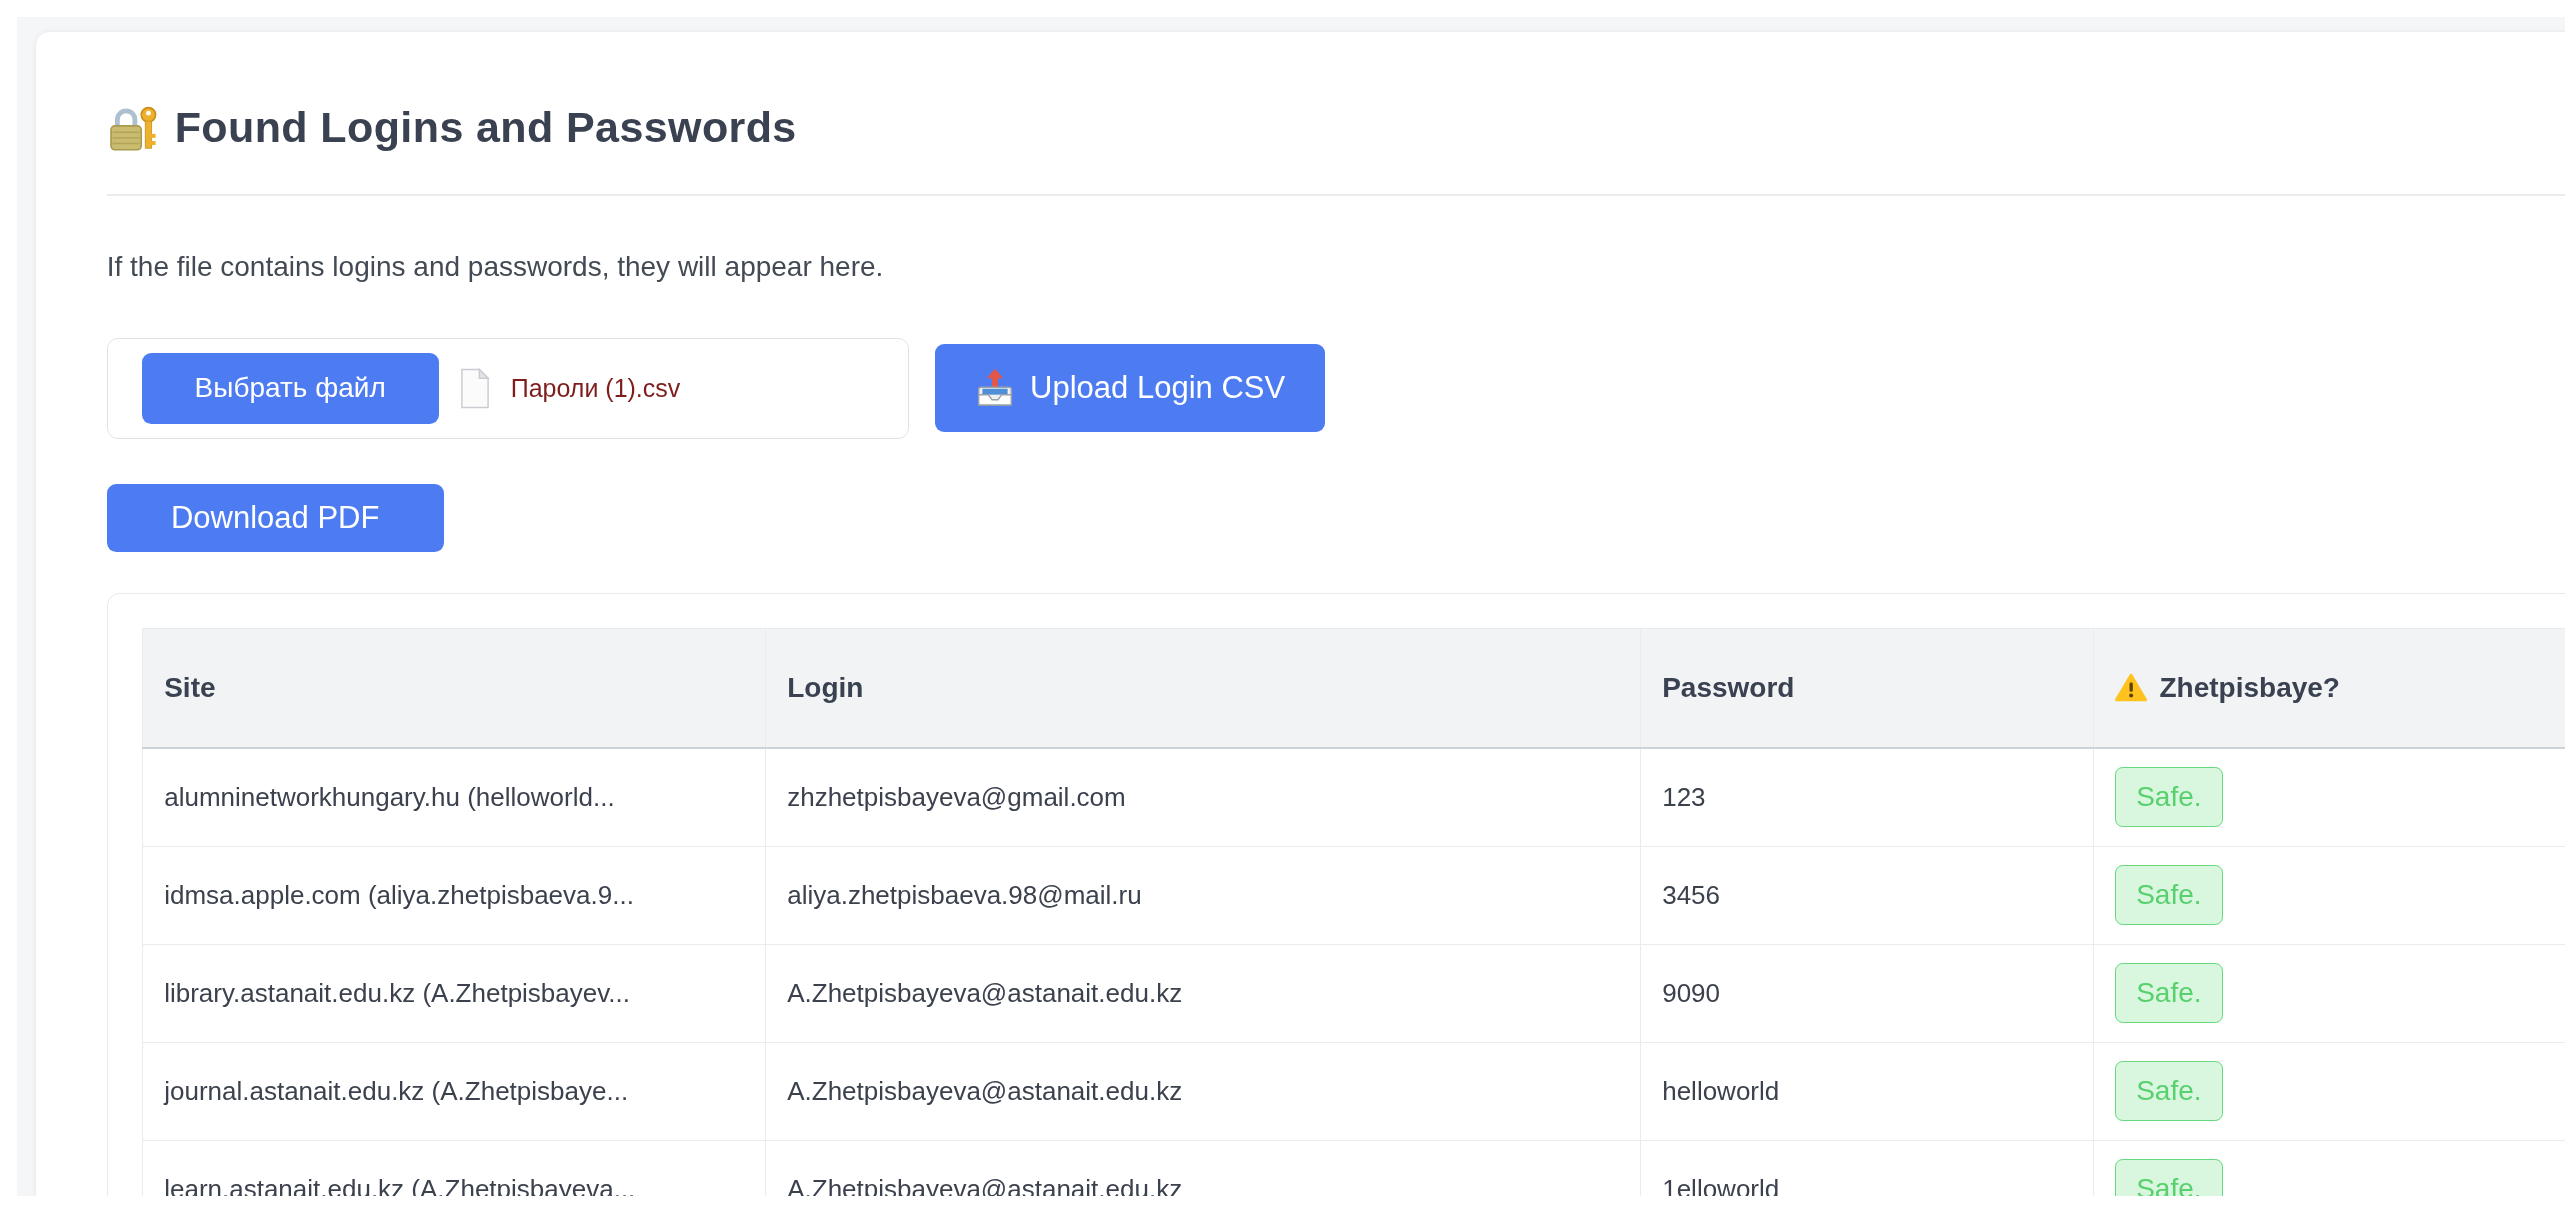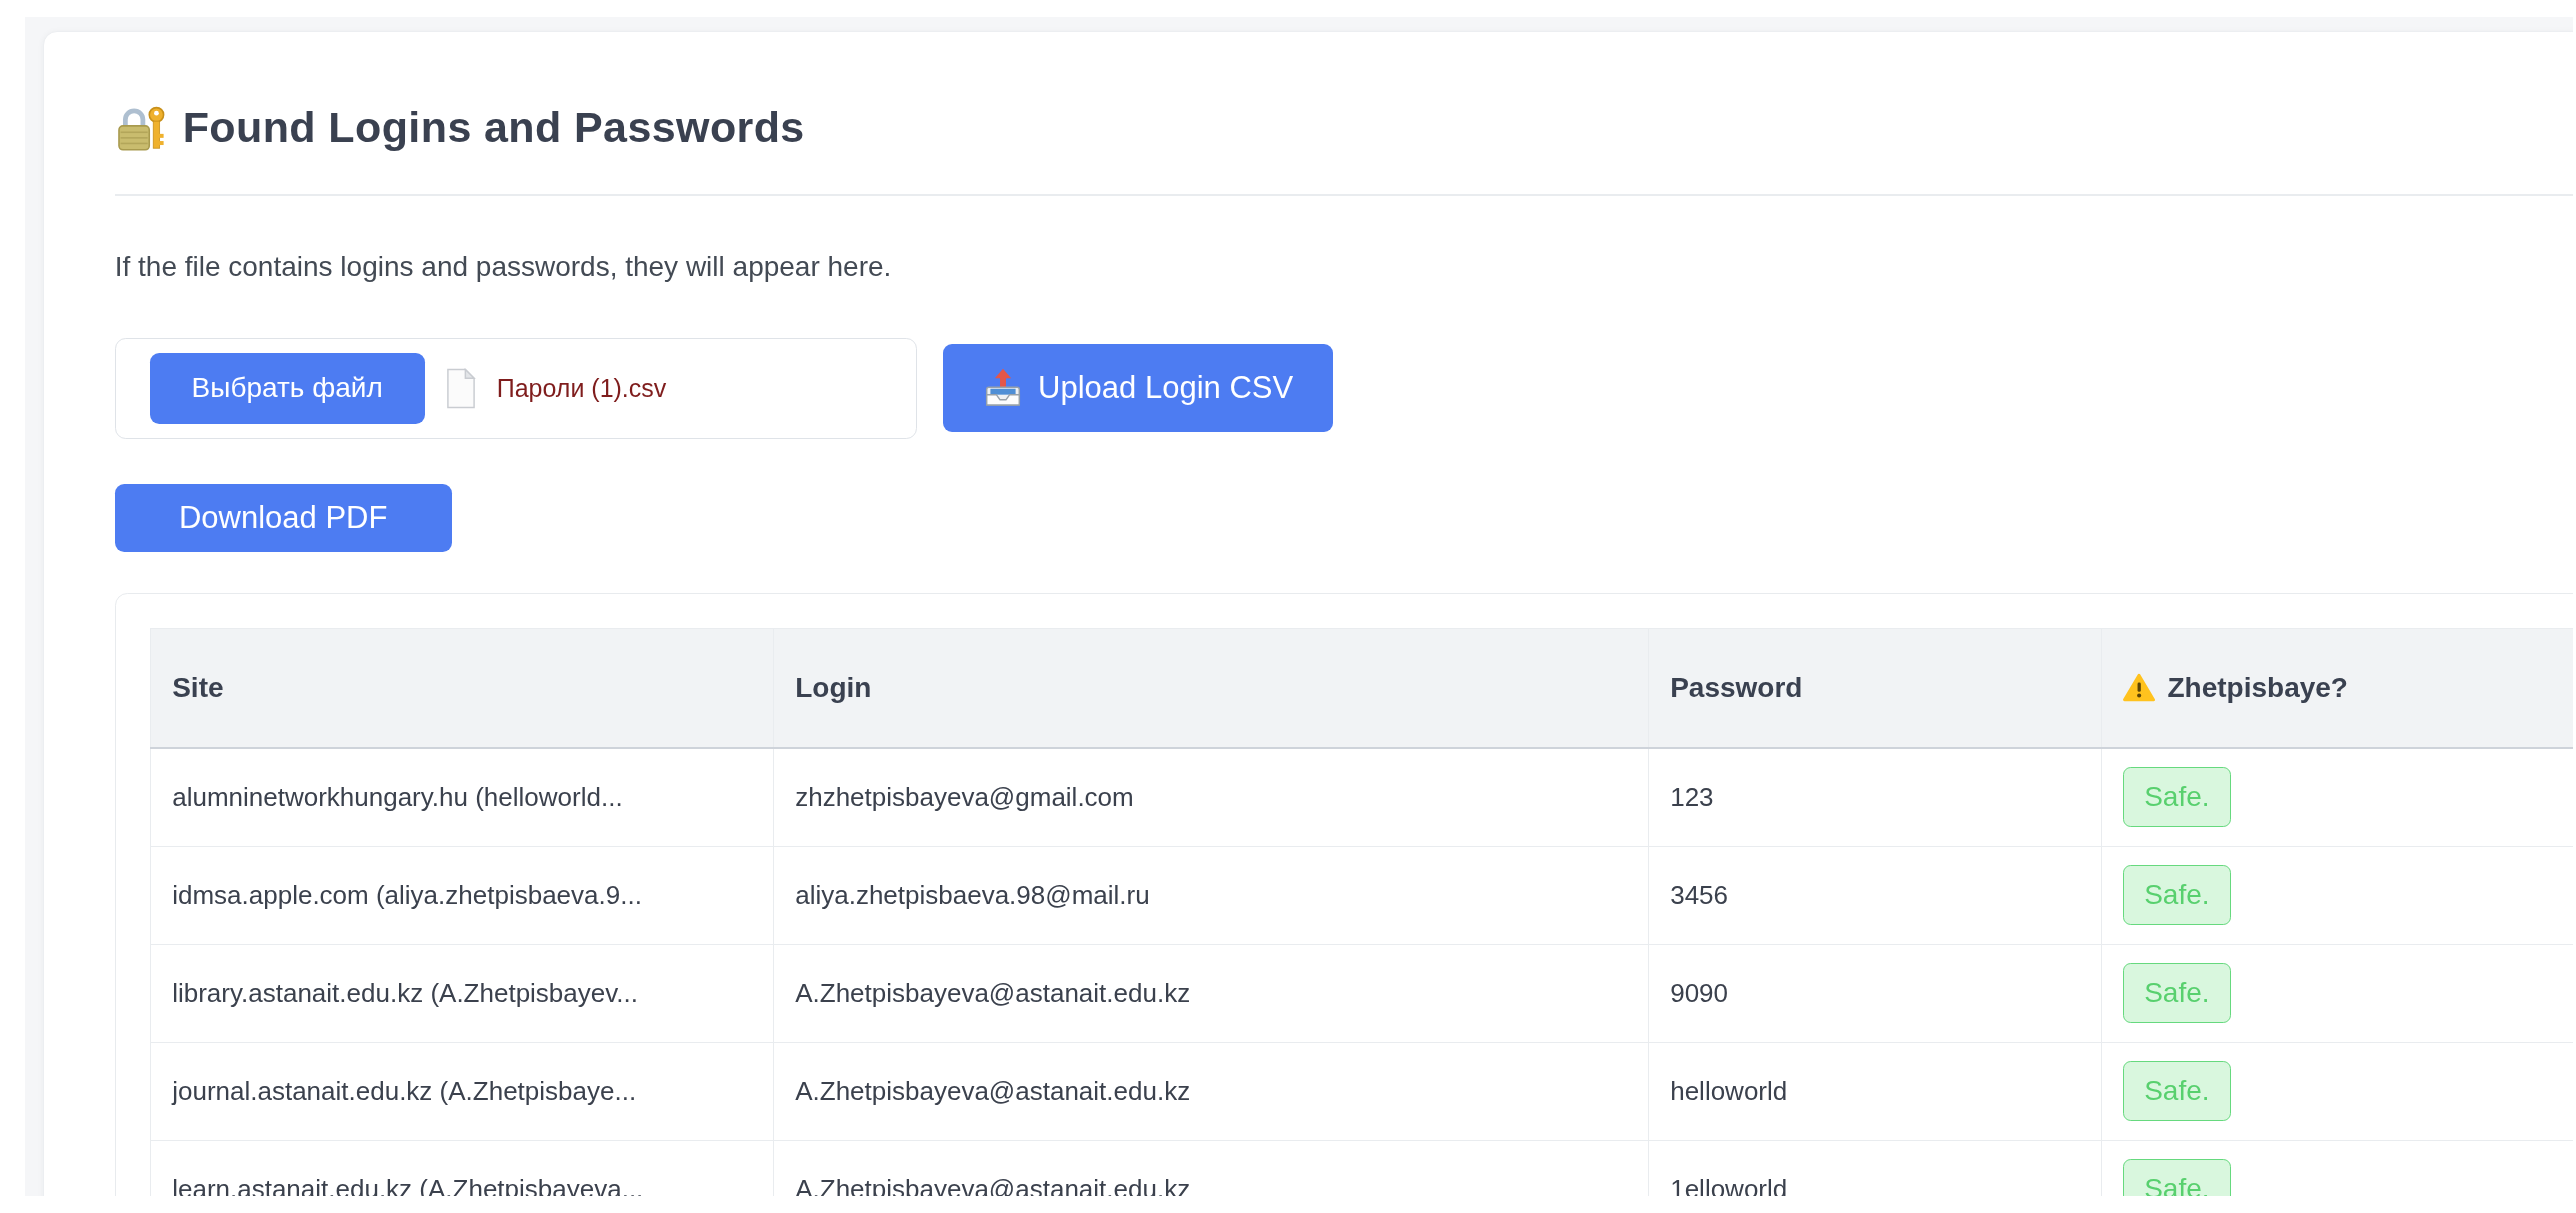--- a/index.html
+++ b/index.html
@@ -2,40 +2,40 @@
 <html style="font-size:12.3px"><head>
 <meta charset="utf-8">
 <style>
   * { box-sizing: border-box; margin: 0; padding: 0; }
   html, body { background: #ffffff; }
   body {
     width: 2576px; height: 1213px; position: relative; overflow: hidden;
     font-family: "Liberation Sans", sans-serif; color: #3d4450;
   }
   .page-bg {
-    position: absolute; left: 25px; top: 17px; width: 2548px; height: 1179px;
+    position: absolute; left: 17px; top: 17px; width: 2548px; height: 1179px;
     background: #f5f6f8; overflow: hidden;
   }
   .card {
     position: absolute; left: 17.7px; top: 14px; width: 2564px; height: 1351px;
     background: #ffffff; border: 1.5px solid #eceef1; border-radius: 14px;
     box-shadow: 0 1.5px 6.1px rgba(40,50,60,0.05);
     padding: 68px 0 0 71px;
   }
   .title-row { display: flex; align-items: center; gap: 17px; height: 54px; }
   .title-row h1 { font-size: 43px; font-weight: 700; color: #3a4150; letter-spacing: 0.4px; }
   .divider { height: 1.5px; background: #e9ecef; margin-top: 40px; margin-right: 0; }
   .subtitle { margin-top: 55px; font-size: 28px; color: #434a54; }
   .file-row { margin-top: 55px; display: flex; align-items: center; gap: 26px; }
   .file-box {
     width: 802px; height: 101px; background: #fff; border: 1.5px solid #dfe3e8;
     border-radius: 10.7px; display: flex; align-items: center; padding-left: 34px; gap: 20px;
   }
   .choose-btn {
-    width: 275px; height: 71px; background: #4d7cf2; color: #fff; border: none;
+    width: 297px; height: 71px; background: #4d7cf2; color: #fff; border: none;
     border-radius: 9.2px; font-size: 28px; font-family: inherit; cursor: pointer;
     display: inline-flex; align-items: center; justify-content: center;
   }
   .file-name { font-size: 25px; color: #7f1d1d; white-space: nowrap; }
   .upload-btn {
     height: 88px; padding: 0 40px; background: #4d7cf2; color: #fff; border: none;
     border-radius: 9px; font-size: 31px; font-weight: 500; font-family: inherit;
     display: inline-flex; align-items: center; gap: 15.4px; cursor: pointer;
   }
   .download-btn {

